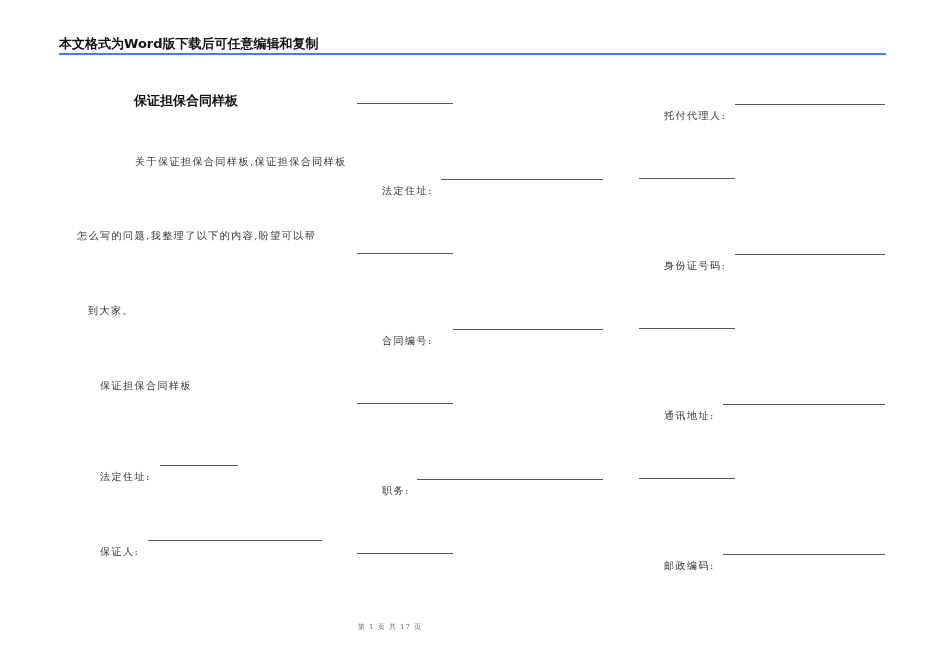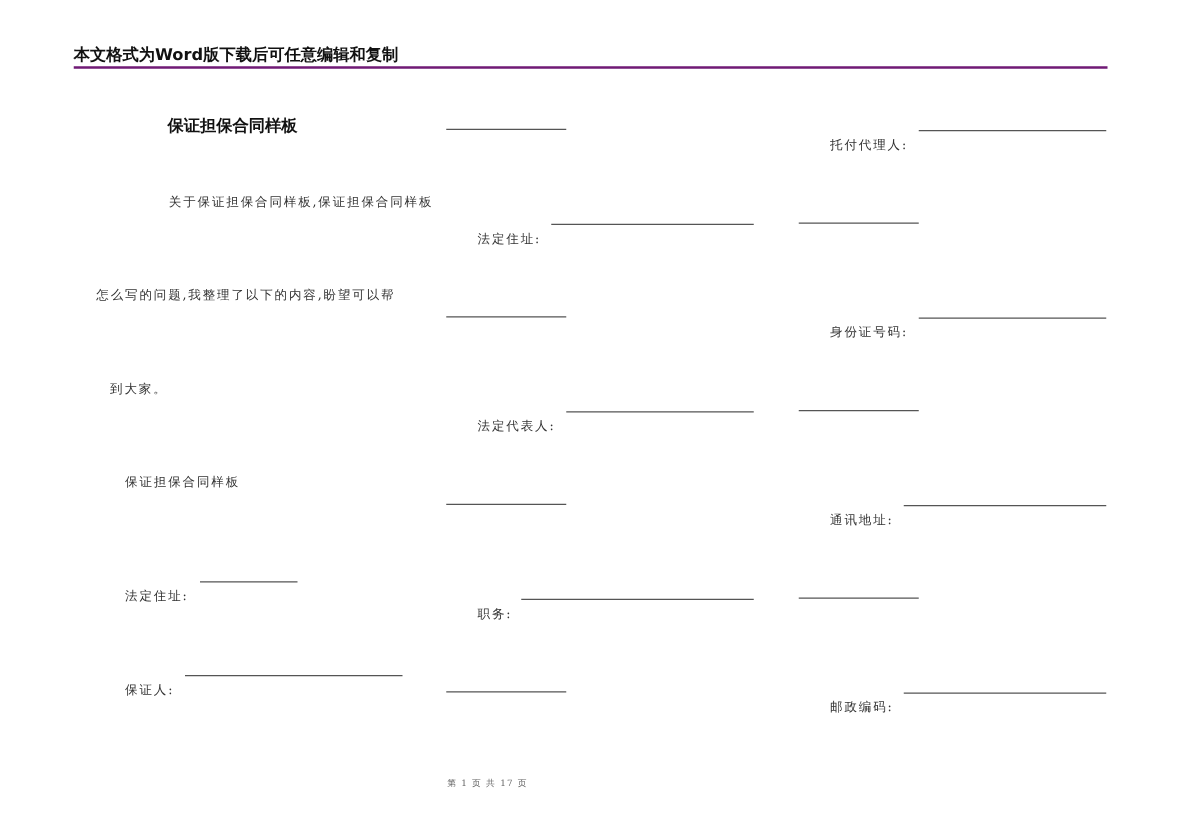--- a/index.html
+++ b/index.html
@@ -2,21 +2,21 @@
 <html><head>
 <meta charset="utf-8">
 <style>
   html, body { margin: 0; padding: 0; }
   body {
     width: 950px; height: 672px; background: #ffffff; position: relative; overflow: hidden;
     font-family: "DejaVu Serif", "Liberation Serif", serif; color: #222;
   }
   .header {
     position: absolute; left: 59px; top: 33px; width: 827px; height: 20px;
-    border-bottom: 2px solid #701a75;
+    border-bottom: 2px solid #3b82f6;
   }
   .header-text {
     position: absolute; left: 0; top: 2px;
     font-family: "DejaVu Sans", "Liberation Sans", sans-serif; font-size: 13px; font-weight: bold; color: #111;
     letter-spacing: 0px; white-space: nowrap;
   }
   .title {
     position: absolute; left: 134px; top: 92px;
     font-family: "DejaVu Sans", "Liberation Sans", sans-serif; font-size: 13px; font-weight: bold; color: #111;
     white-space: nowrap;
@@ -56,21 +56,21 @@
   <span class="ln" style="left:48px; width:174px;"></span>
 </div>
 
 <div class="line" style="left:357px; top:103px; width:96px;"></div>
 <div class="field" style="left:382px; top:168px;">
   <span class="lbl">法定住址:</span>
   <span class="ln" style="left:59px; width:162px;"></span>
 </div>
 <div class="line" style="left:357px; top:253px; width:96px;"></div>
 <div class="field" style="left:382px; top:318px;">
-  <span class="lbl">法定代表人:</span>
+  <span class="lbl">合同编号:</span>
   <span class="ln" style="left:71px; width:150px;"></span>
 </div>
 <div class="line" style="left:357px; top:403px; width:96px;"></div>
 <div class="field" style="left:382px; top:468px;">
   <span class="lbl">职务:</span>
   <span class="ln" style="left:35px; width:186px;"></span>
 </div>
 <div class="line" style="left:357px; top:553px; width:96px;"></div>
 
 <div class="field" style="left:664px; top:93px;">

